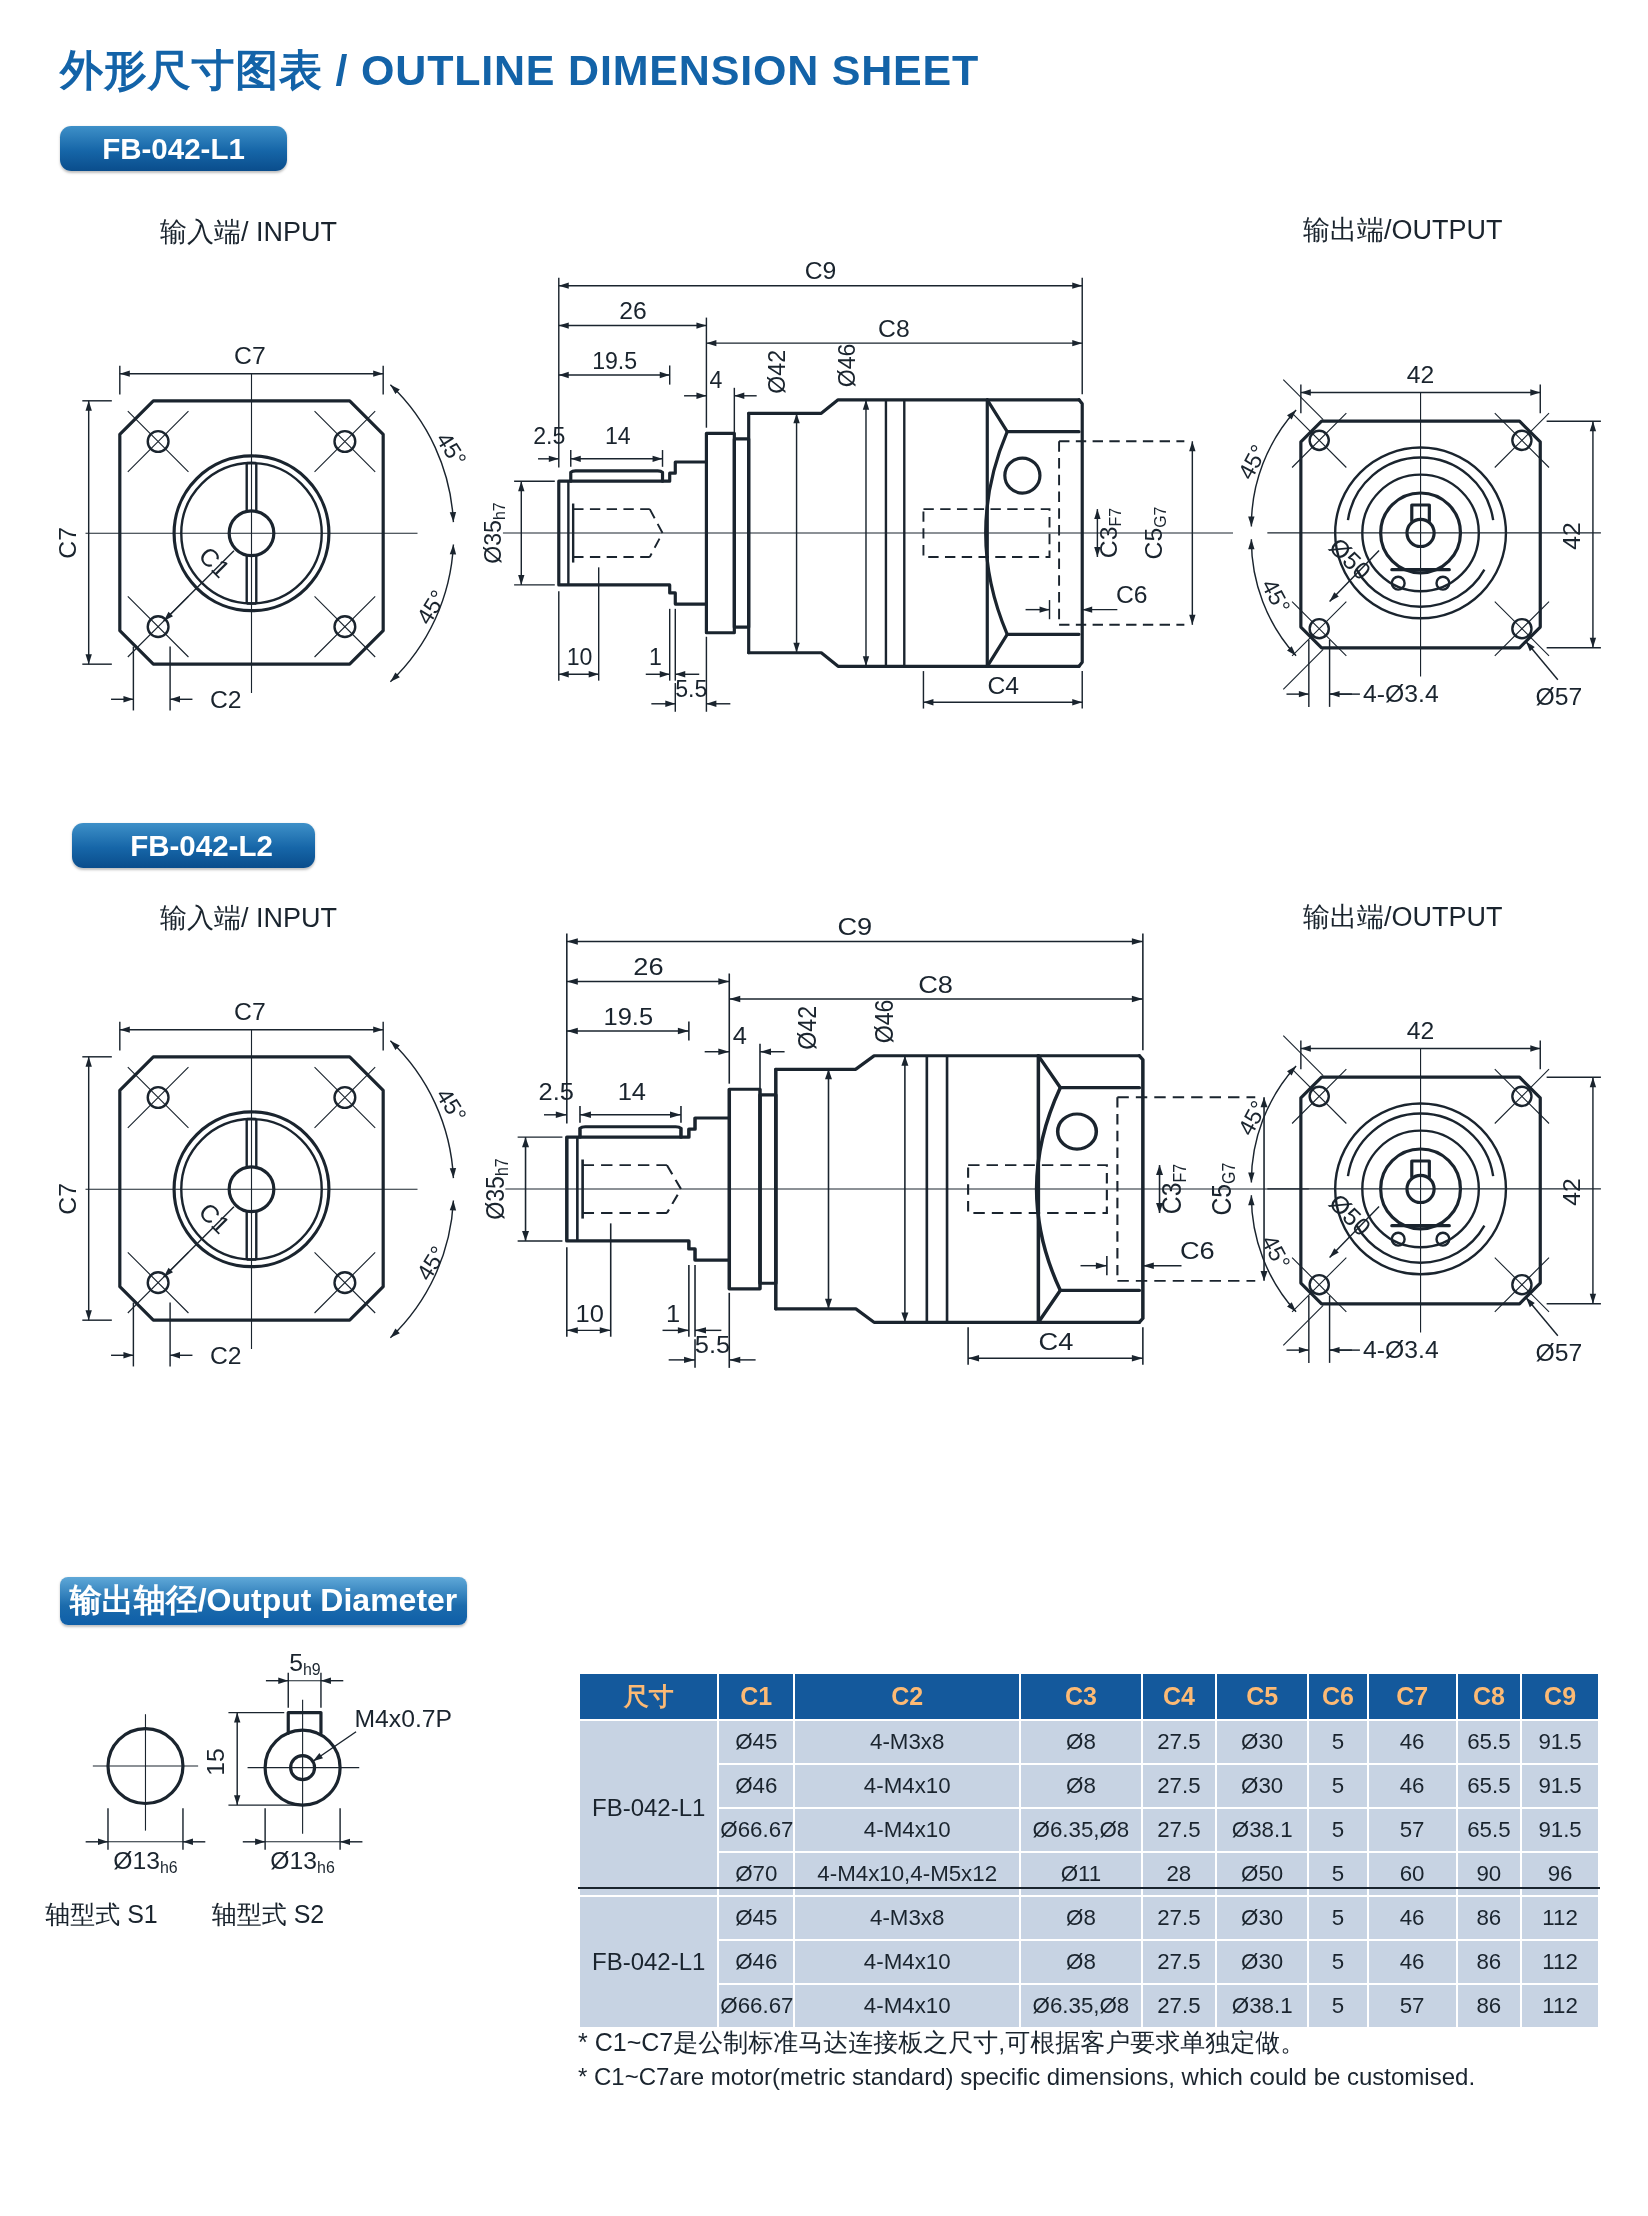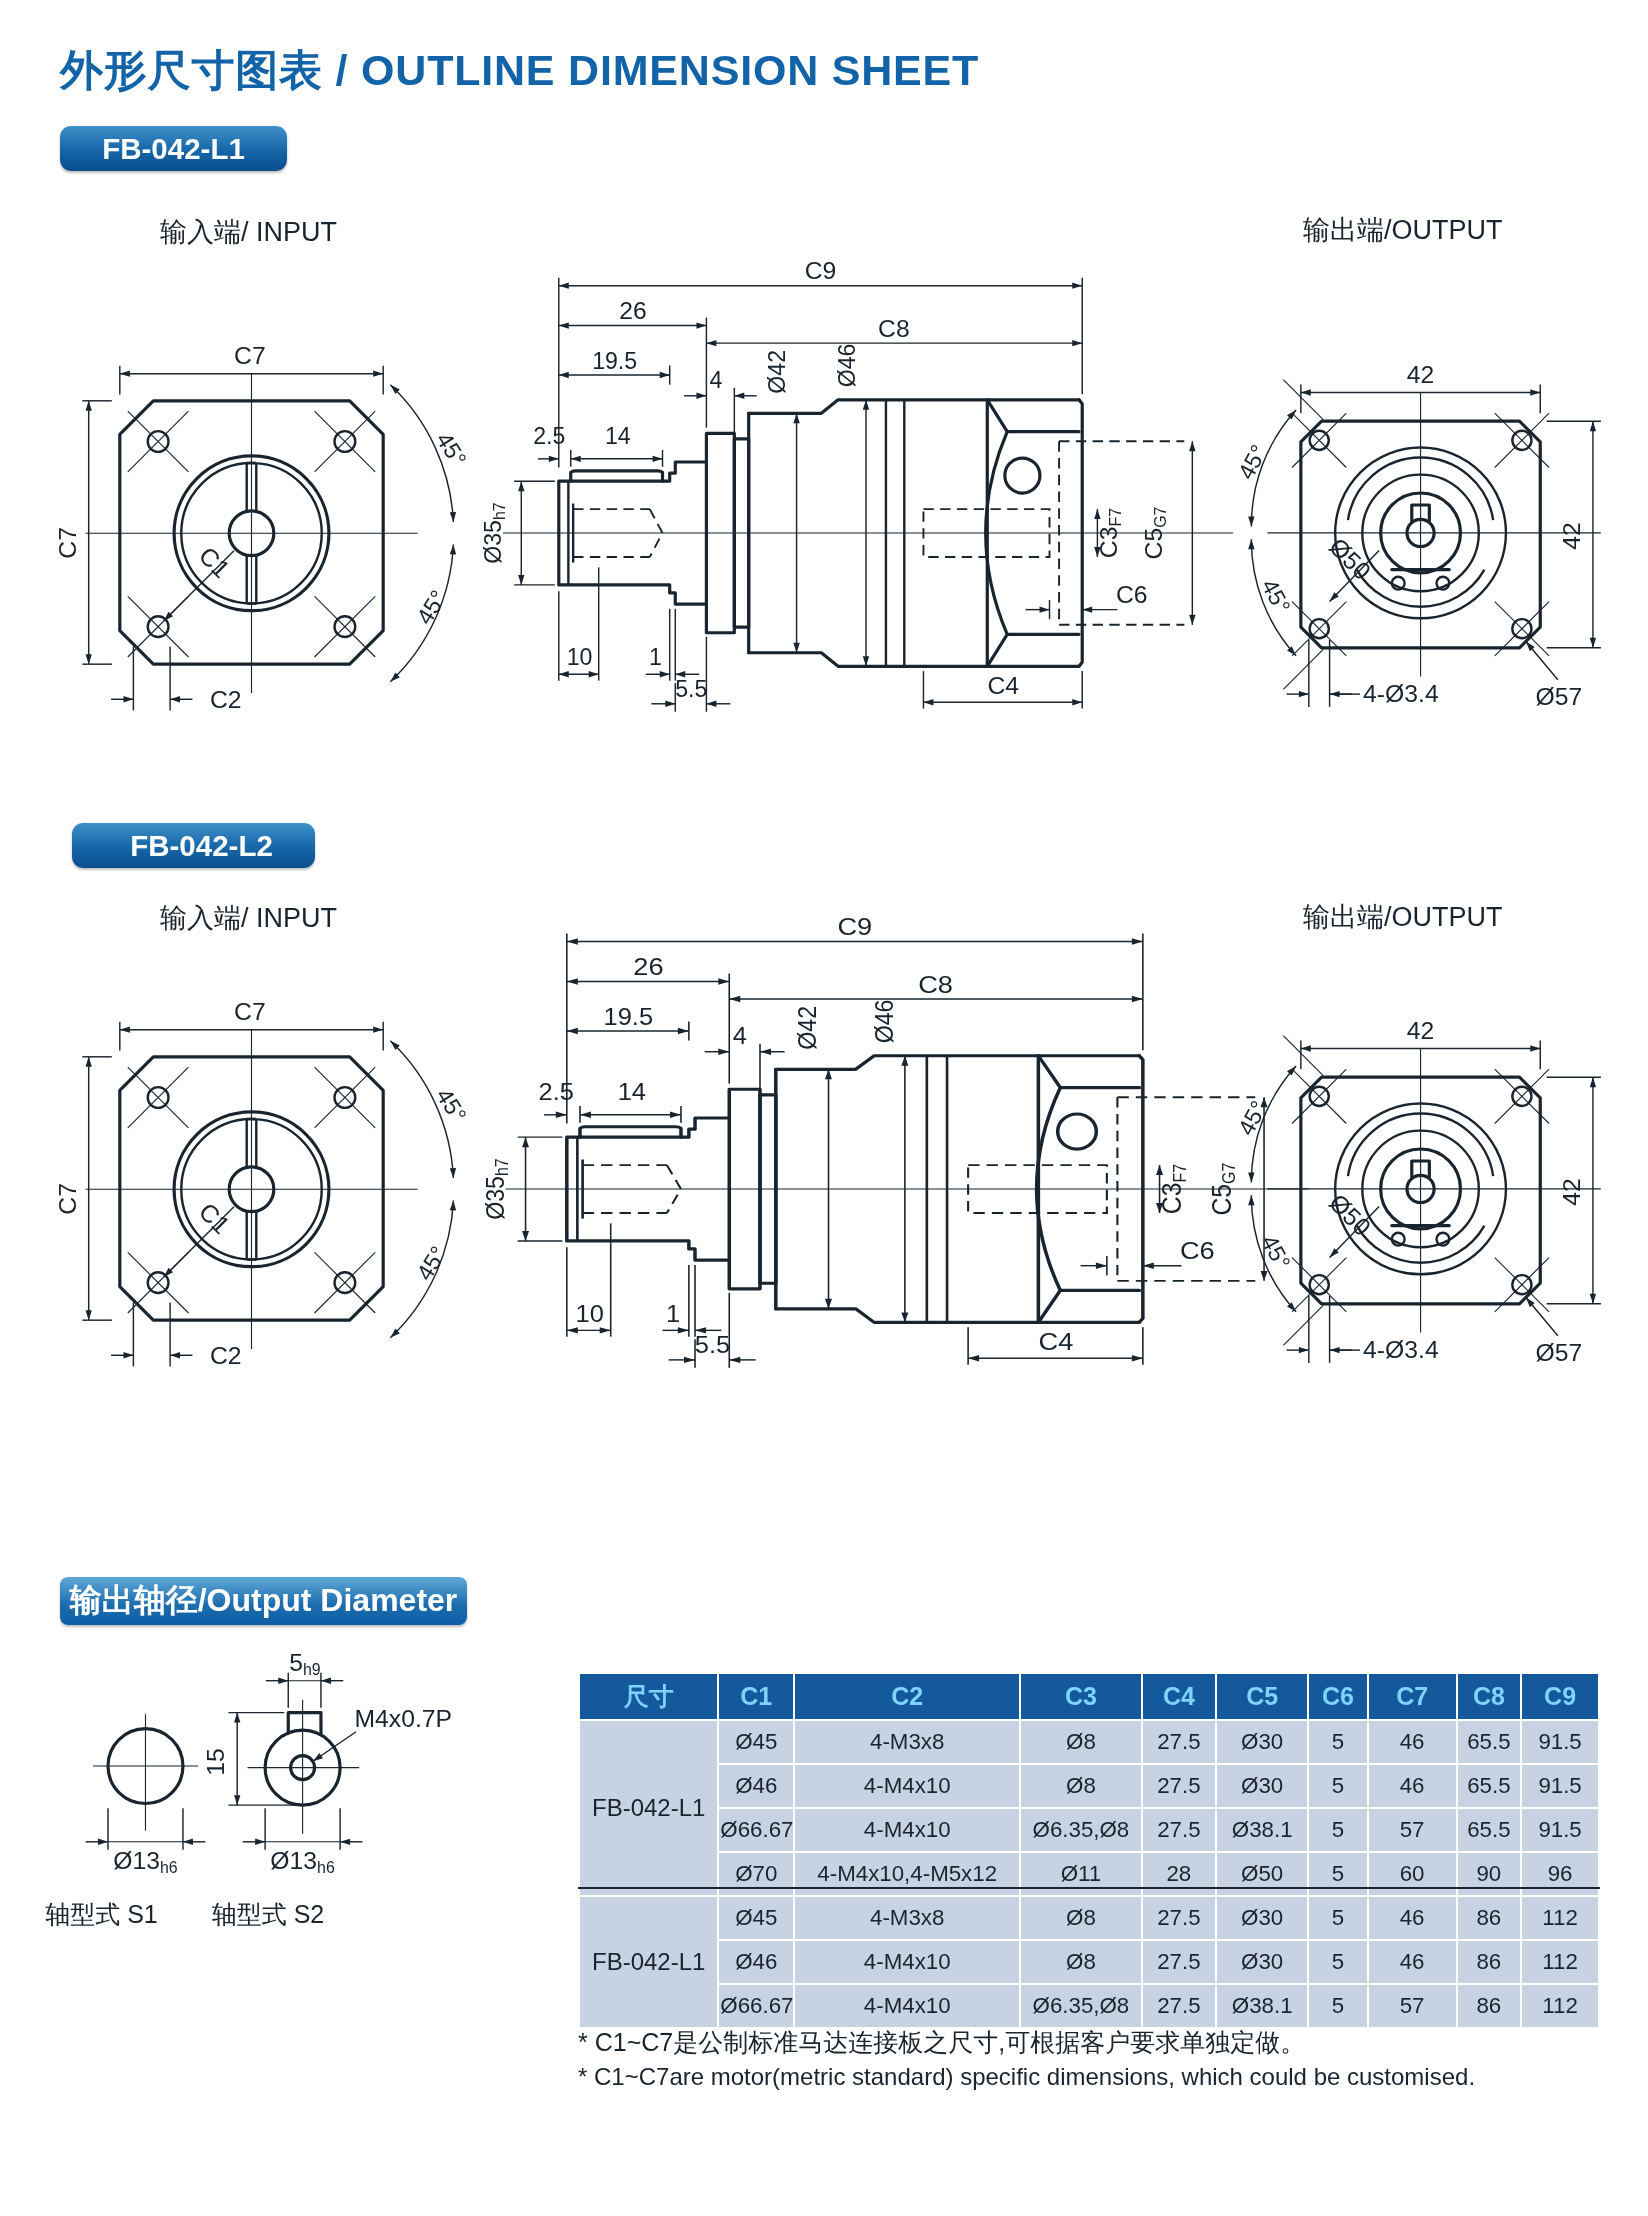--- a/index.html
+++ b/index.html
@@ -22,21 +22,21 @@
   .ol{stroke:#1A242E;stroke-width:4;fill:none;stroke-linejoin:round;stroke-linecap:round;}
   .ol3{stroke:#1A242E;stroke-width:3;fill:none;stroke-linejoin:round;}
   .cl{stroke:#1A242E;stroke-width:1.4;fill:none;}
   .dl{stroke:#1A242E;stroke-width:1.8;fill:none;}
   .dash{stroke:#1A242E;stroke-width:2.4;fill:none;stroke-dasharray:13 8;}
   text{fill:#1A242E;font-family:"Liberation Sans",sans-serif;font-size:29px;}
   .t31{font-size:31px;}
   .sub{font-size:20px;}
   
   .dim-table{border-collapse:separate;border-spacing:2.4px;table-layout:fixed;width:1022px;}
-  .dim-table th{background:#14599C;color:#7dd3fc;font-size:25px;font-weight:bold;height:43px;text-align:center;}
+  .dim-table th{background:#14599C;color:#fdba74;font-size:25px;font-weight:bold;height:43px;text-align:center;}
   .dim-table td{background:#C7D3E3;color:#1A242E;font-size:22.3px;height:40px;text-align:center;}
   .dim-table td.model{font-size:24px;}
   .notes{font-size:25px;color:#1A242E;}
   .notes .en{font-size:24px;margin-top:48px;}
   .footer{font-size:26px;color:#25323C;white-space:nowrap;}
   .footer b{margin-left:11.2px;}
 </style>
 </head>
 <body>
 

